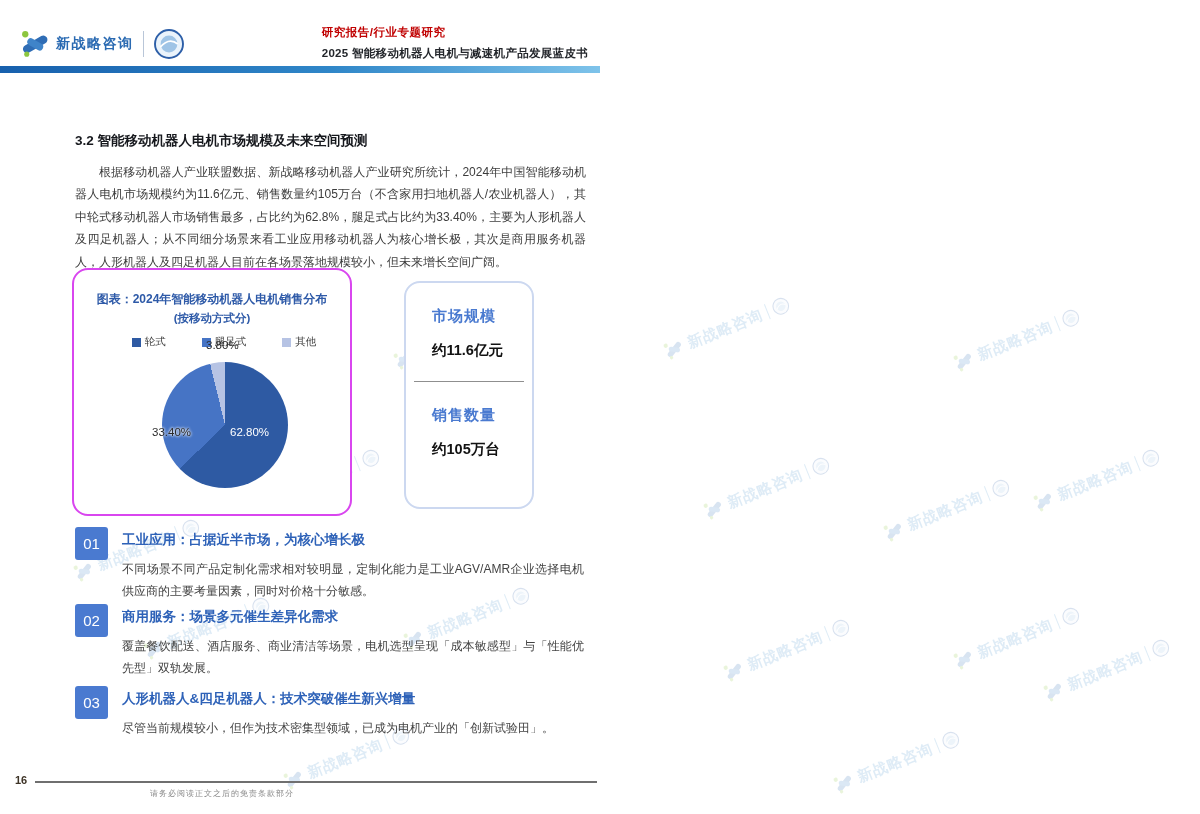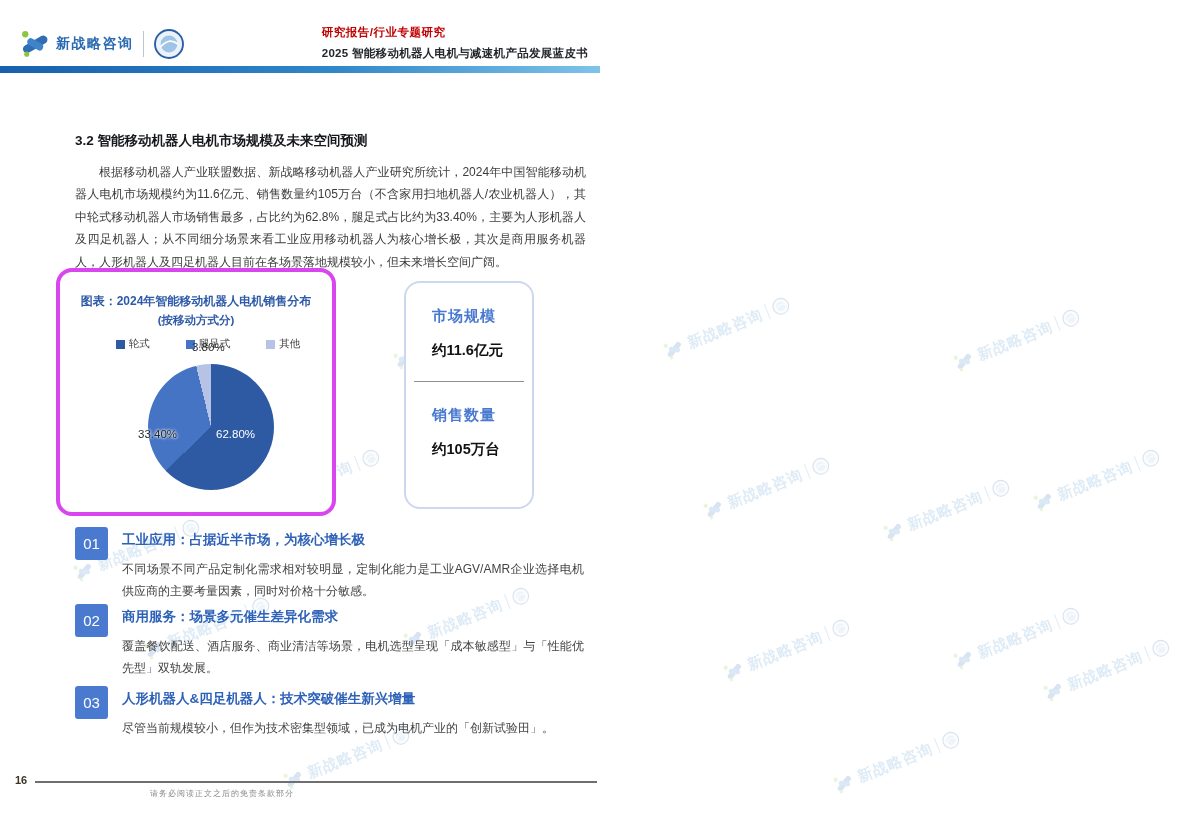--- a/index.html
+++ b/index.html
@@ -17,22 +17,22 @@
   .header-cat{color:#c00000;font-weight:bold;font-size:11.5px;letter-spacing:.5px;}
   .header-title{color:#23262b;font-weight:bold;font-size:11.5px;margin-top:6px;letter-spacing:.3px;}
   .blue-bar{position:absolute;top:66px;left:0;width:600px;height:7px;
             background:linear-gradient(90deg,#1760ad,#2f86c8 55%,#7ec3ea);}
 
   
   .section-title{position:absolute;left:75px;top:121px;font-size:13.5px;font-weight:bold;color:#16181d;}
   .intro{position:absolute;left:75px;top:149px;width:511px;font-size:12px;line-height:22.4px;
          color:#3c3c3c;text-align:justify;text-indent:2em;}
 
-  .chart-card{position:absolute;left:56px;top:268px;width:280px;height:248px;
-              border:4px solid #d946ef;border-radius:16px;background:#fff;box-sizing:border-box;}
+  .chart-card{position:absolute;left:72px;top:268px;width:280px;height:248px;
+              border:2px solid #d946ef;border-radius:16px;background:#fff;box-sizing:border-box;}
   .chart-title{margin-top:21px;text-align:center;color:#2e5aa8;font-weight:bold;font-size:12px;}
   .chart-subtitle{margin-top:3px;text-align:center;color:#2e5aa8;font-weight:bold;font-size:11.5px;}
   .legend{display:flex;justify-content:center;gap:12px;margin-top:9px;font-size:10.5px;color:#3c3c3c;align-items:center;}
   .legend-item{display:flex;align-items:center;margin-left:24px;}
   .sw{width:9px;height:9px;display:inline-block;margin-right:4px;}
   .pie-wrap{position:absolute;left:88px;top:92px;width:126px;height:126px;}
   #pie{width:126px;height:126px;border-radius:50%;}
   .pie-label{position:absolute;font-size:11.5px;color:#2b2b2b;white-space:nowrap;}
   .lbl-other{left:44px;top:-23px;}
   .lbl-leg{left:-10px;top:64px;text-shadow:0 0 3px #fff,0 0 3px #fff;}

